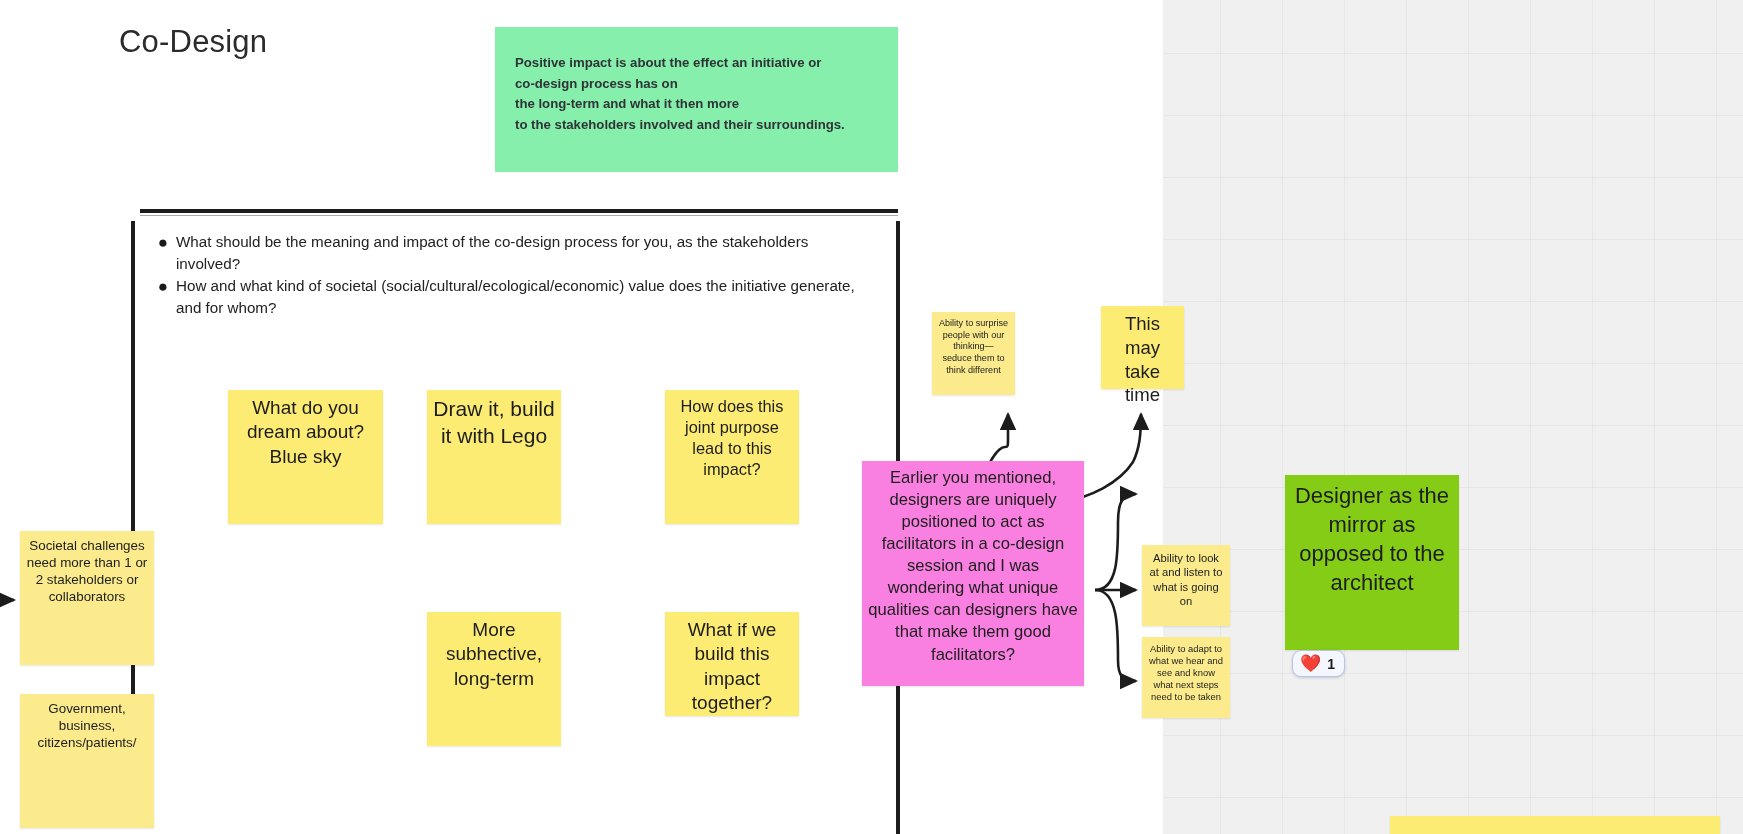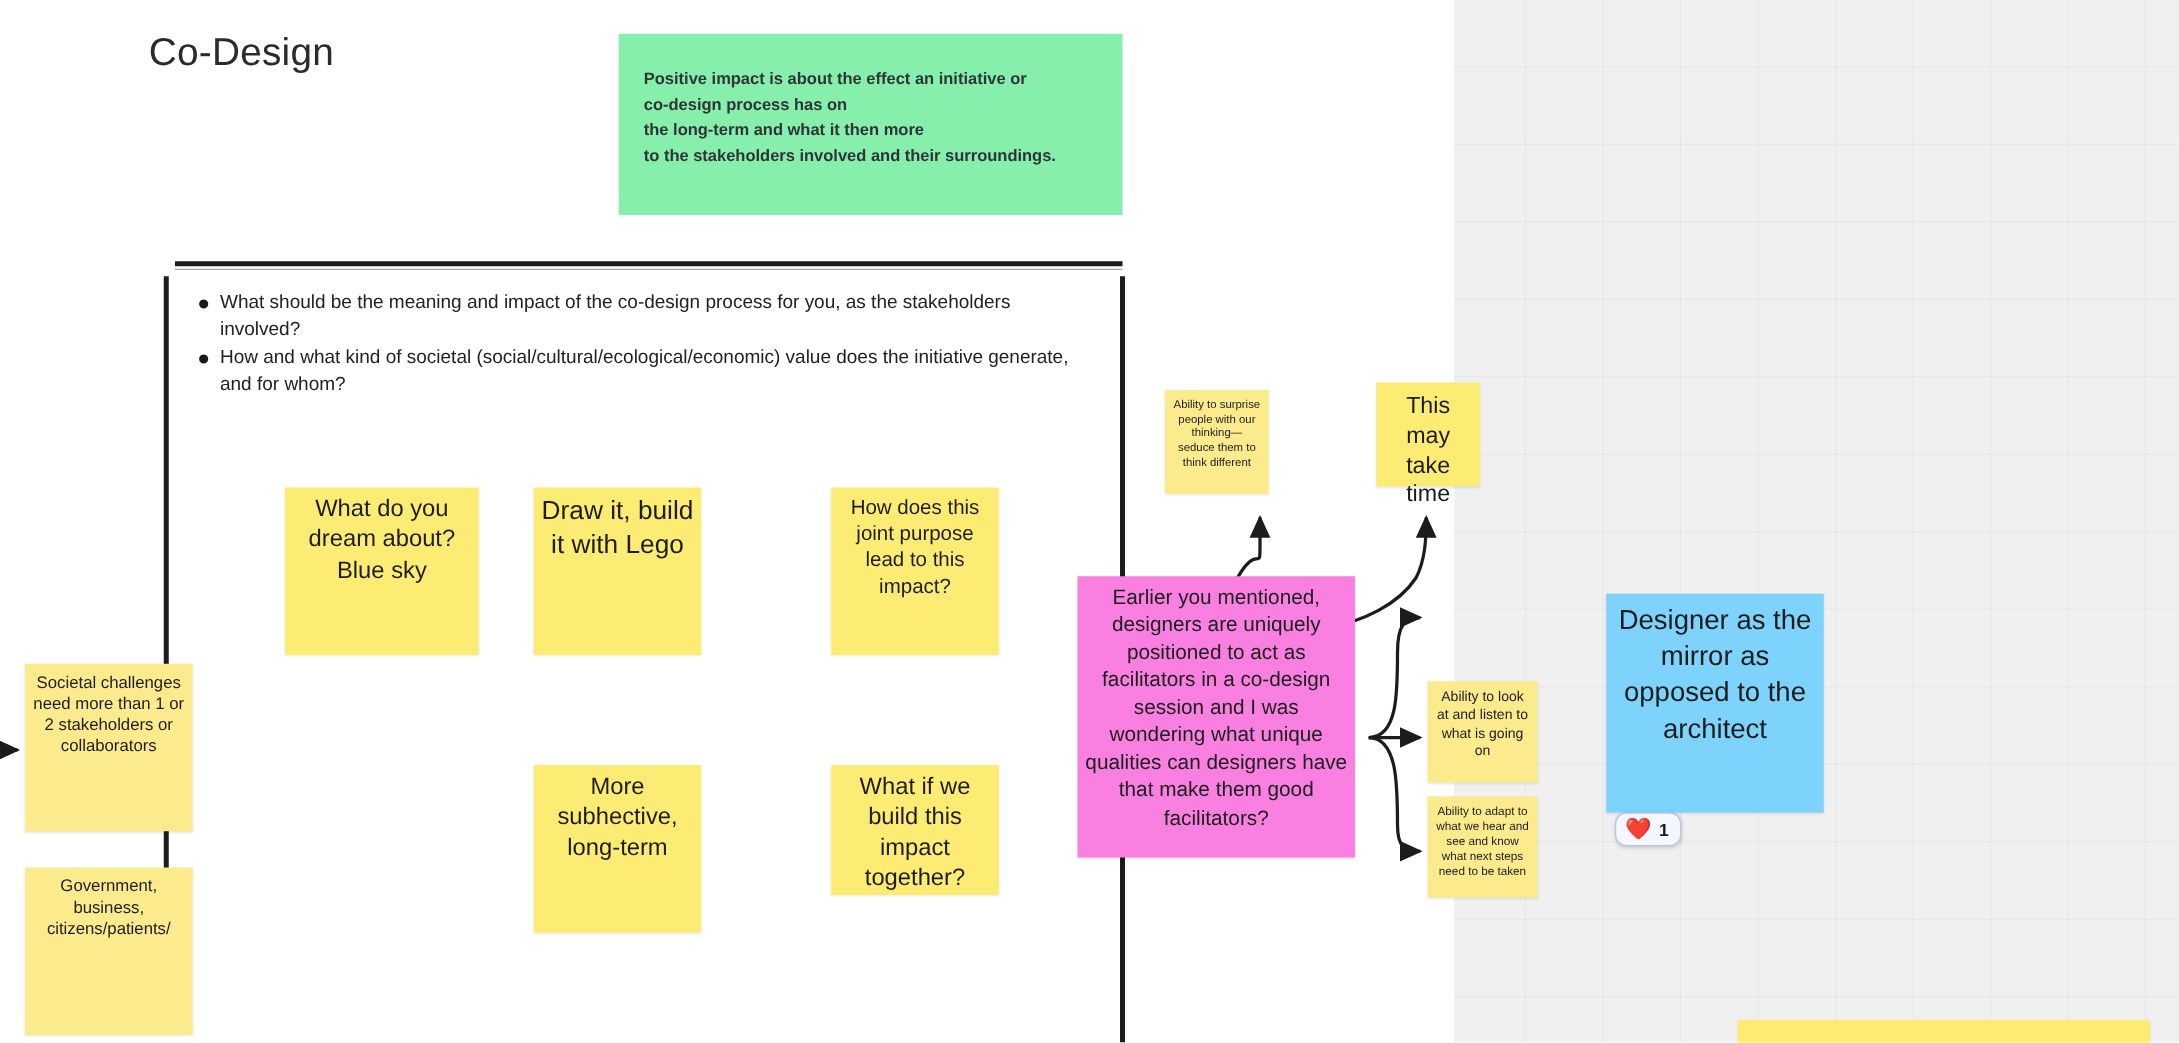--- a/index.html
+++ b/index.html
@@ -80,21 +80,21 @@
     text-align:center;
     padding:6px;
     line-height:1.28;
     color:#1d1d1d;
     box-shadow:0 1px 2px rgba(0,0,0,.10);
   }
   .note span{display:block;width:100%;}
   .yellow{background:#fdec73;}
   .yellow-soft{background:#fbeb8d;}
   .pink{background:#f97fe0;}
-  .green{background:#7dd3fc;}
+  .green{background:#84cc16;}
 
   .n-dream   {left:228px;top:390px;width:155px;height:134px;font-size:19px;}
   .n-lego    {left:427px;top:390px;width:134px;height:134px;font-size:21px;}
   .n-joint   {left:665px;top:390px;width:134px;height:134px;font-size:16.4px;}
   .n-subj    {left:427px;top:612px;width:134px;height:134px;font-size:19px;}
   .n-together{left:665px;top:612px;width:134px;height:104px;font-size:19px;}
 
   .n-societal{left:20px;top:531px;width:134px;height:134px;font-size:13.4px;}
   .n-gov     {left:20px;top:694px;width:134px;height:134px;font-size:13.4px;}
 

